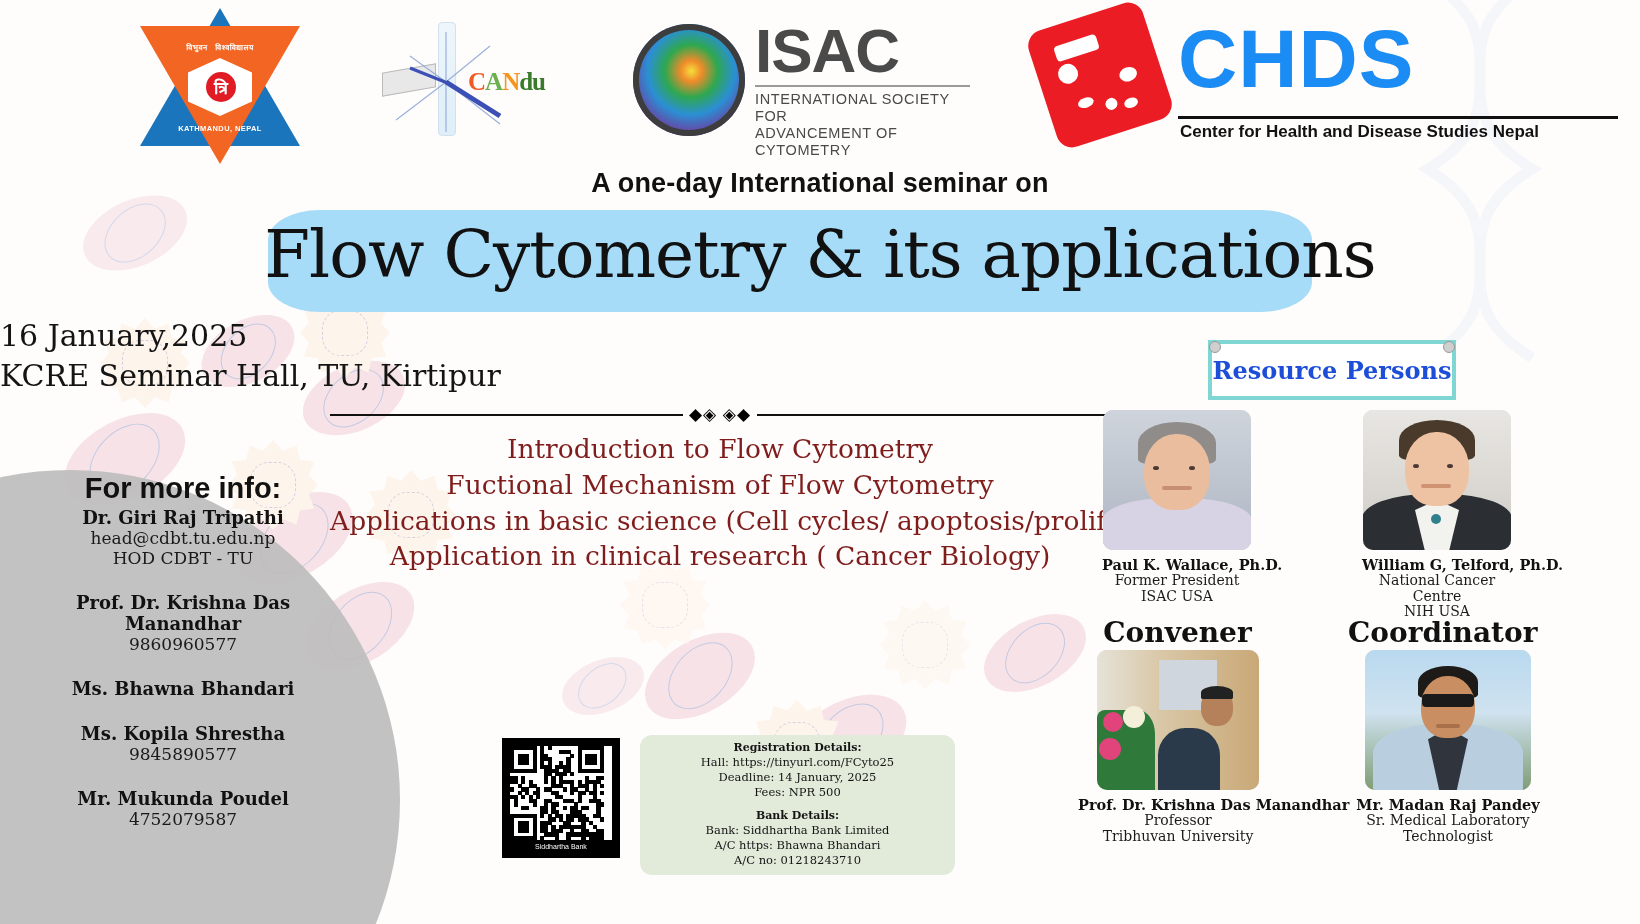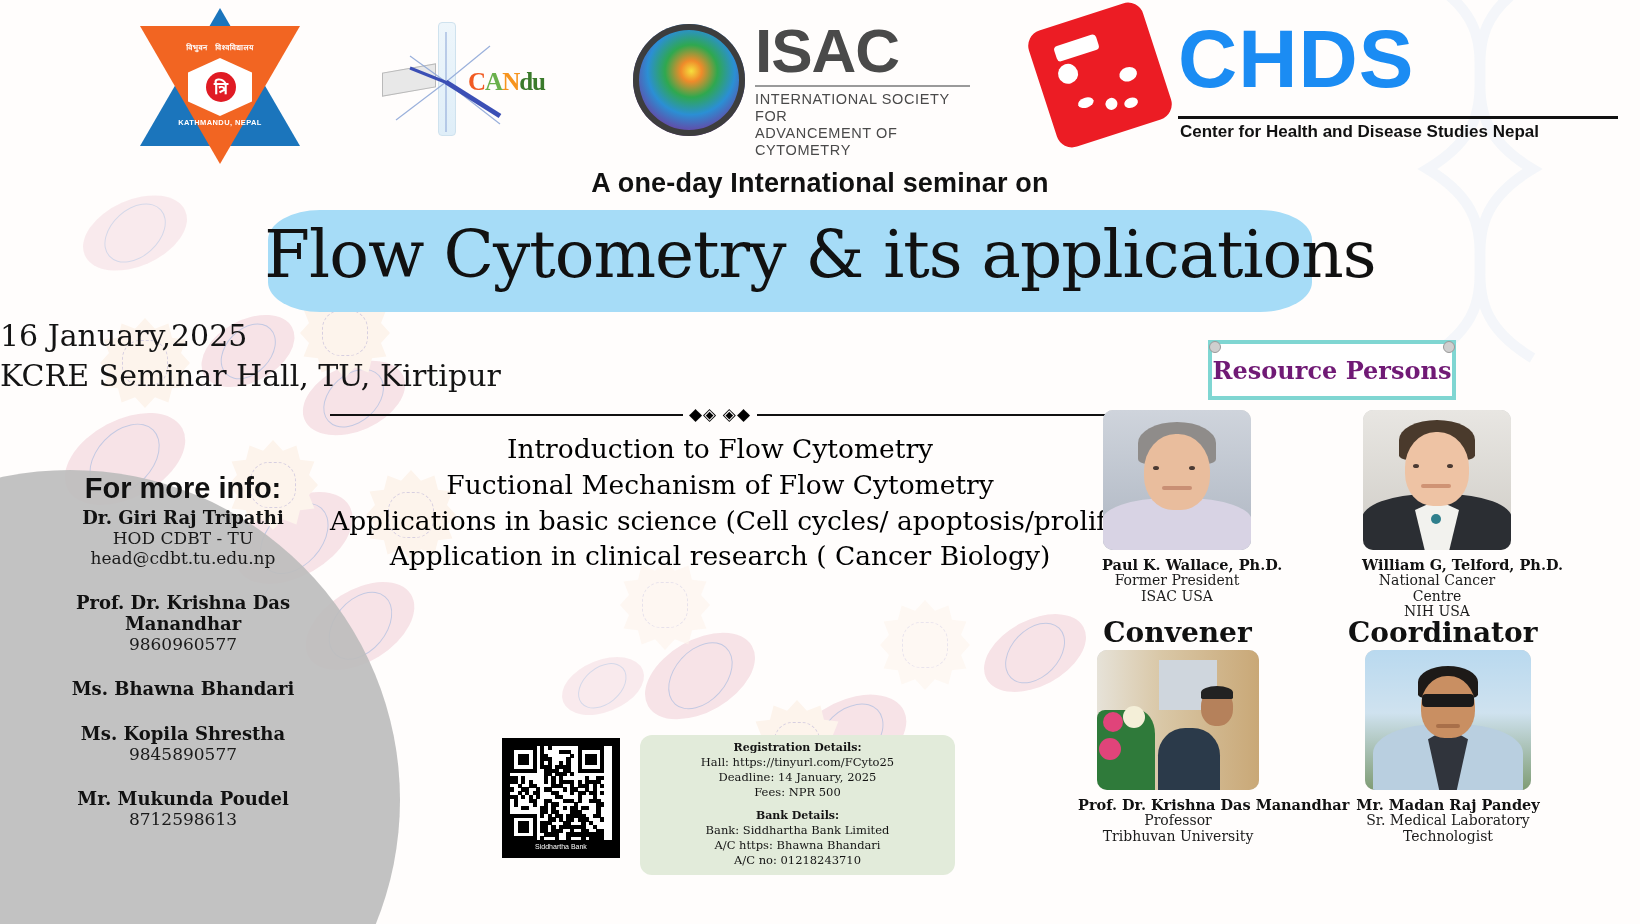--- a/index.html
+++ b/index.html
@@ -87,21 +87,21 @@
   .when{position:absolute;left:0;right:0;top:316px;text-align:left;z-index:4;
      font-family:"DejaVu Serif",serif;font-size:30px;color:#141414;line-height:1.33;}
 
   
   .cc-wrap{position:absolute;left:330px;top:402px;width:780px;z-index:4;text-align:center;}
   .cc-head{font-family:"DejaVu Serif",serif;font-weight:bold;font-size:46px;color:#111;
      letter-spacing:.5px;}
   .cc-divider{display:flex;align-items:center;justify-content:center;margin:4px 0 10px;}
   .cc-divider .ln{height:2px;background:#111;flex:1;}
   .cc-divider .orn{font-size:17px;letter-spacing:1px;padding:0 6px;line-height:1;}
-  .cc-item{font-family:"DejaVu Serif",serif;font-size:26.5px;color:#000000;line-height:1.2;
+  .cc-item{font-family:"DejaVu Serif",serif;font-size:26.5px;color:#7f1d1d;line-height:1.2;
      margin:4px 0;white-space:nowrap;}
 
   
   .info{position:absolute;left:18px;top:472px;width:330px;text-align:center;z-index:5;}
   .info-head{font-size:29px;font-weight:bold;color:#111;font-family:"Liberation Sans",sans-serif;}
   .info-name{font-family:"DejaVu Serif",serif;font-weight:bold;font-size:18px;color:#111;
      margin-top:2px;}
   .info-role{font-family:"DejaVu Serif",serif;font-size:17px;color:#1a1a1a;}
   .info-gap{height:22px;}
 
@@ -113,21 +113,21 @@
   .reg{position:absolute;left:640px;top:735px;width:315px;min-height:120px;background:#e2ebda;
      border-radius:12px;z-index:5;text-align:center;padding:6px 8px 8px;box-sizing:border-box;
      font-family:"DejaVu Serif",serif;}
   .reg b{font-size:11px;display:block;}
   .reg div{font-size:11.5px;line-height:1.28;color:#141414;}
 
   
   .rp-banner{position:absolute;left:1208px;top:340px;width:240px;height:52px;z-index:6;
      background:#fff;border:4px solid #7fd6d2;box-shadow:0 0 0 3px #fff inset;
      display:flex;align-items:center;justify-content:center;}
-  .rp-banner span{font-family:"DejaVu Serif",serif;font-weight:bold;font-size:24px;color:#701a75;}
+  .rp-banner span{font-family:"DejaVu Serif",serif;font-weight:bold;font-size:24px;color:#1d4ed8;}
   .pin{position:absolute;width:10px;height:10px;border-radius:50%;background:#cfcfcf;
      border:1px solid #9a9a9a;}
 
   .person{position:absolute;z-index:5;text-align:center;}
   .photo{width:148px;height:140px;border-radius:10px;overflow:hidden;margin:0 auto;
      position:relative;background:#ccc;}
   .pname{font-family:"DejaVu Serif",serif;font-weight:bold;font-size:14.5px;color:#111;
      margin-top:6px;white-space:nowrap;}
   .pline{font-family:"DejaVu Serif",serif;font-size:14px;color:#1b1b1b;line-height:1.12;}
   .role{font-family:"DejaVu Serif",serif;font-weight:bold;font-size:28px;color:#111;
@@ -192,21 +192,21 @@
 
     <div class="logo tu">
       <div class="star">
         <div class="tri up"></div>
         <div class="tri dn"></div>
         <div class="tuhex"></div>
         <div class="tudot">त्रि</div>
         <div class="tutxt" style="top:36px;">
           <span>विभुवन</span>&nbsp;&nbsp;&nbsp;<span>विश्वविद्यालय</span>
         </div>
-        <div class="tutxt" style="top:112px;">KATHMANDU,    NEPAL</div>
+        <div class="tutxt" style="top:118px;">KATHMANDU,    NEPAL</div>
       </div>
     </div>
 
     <div class="logo candu">
       <div class="candu-tube"></div>
       <div class="candu-box"></div>
       <svg width="170" height="120" style="position:absolute;left:0;top:0;" aria-hidden="true">
         <g stroke="#8fa8d8" stroke-width="1.2" opacity=".9">
           <line x1="66" y1="62" x2="16" y2="100"></line>
             <line x1="66" y1="62" x2="120" y2="104"></line>
@@ -266,22 +266,22 @@
     <div class="cc-item">Fuctional Mechanism of Flow Cytometry</div>
     <div class="cc-item">Applications in basic science (Cell cycles/ apoptosis/proliferation)</div>
     <div class="cc-item">Application in clinical research ( Cancer Biology)</div>
   </div>
 
   <div class="info">
     <div class="info-head">For more info:</div>
 
     <div>
       <div class="info-name">Dr. Giri Raj Tripathi</div>
+      <div class="info-role">head@cdbt.tu.edu.np</div>
       <div class="info-role">HOD CDBT - TU</div>
-      <div class="info-role">head@cdbt.tu.edu.np</div>
     </div>
     <div class="info-gap"></div>
 
     <div>
       <div class="info-name">Prof. Dr. Krishna Das Manandhar</div>
       <div class="info-role">9860960577</div>
     </div>
     <div class="info-gap"></div>
 
     <div>
@@ -290,21 +290,21 @@
     <div class="info-gap"></div>
 
     <div>
       <div class="info-name">Ms. Kopila Shrestha</div>
       <div class="info-role">9845890577</div>
     </div>
     <div class="info-gap"></div>
 
     <div>
       <div class="info-name">Mr. Mukunda Poudel</div>
-      <div class="info-role">8712598613</div>
+      <div class="info-role">4752079587</div>
     </div>
   </div>
 
   <div class="qr">
     <div class="qr-inner" id="qrCanvas">
         <i style="position:absolute;background:#000;left:0.00px;top:0.00px;width:4.16px;height:4.16px"></i>
         <i style="position:absolute;background:#000;left:3.76px;top:0.00px;width:4.16px;height:4.16px"></i>
         <i style="position:absolute;background:#000;left:7.52px;top:0.00px;width:4.16px;height:4.16px"></i>
         <i style="position:absolute;background:#000;left:11.28px;top:0.00px;width:4.16px;height:4.16px"></i>
         <i style="position:absolute;background:#000;left:15.04px;top:0.00px;width:4.16px;height:4.16px"></i>

